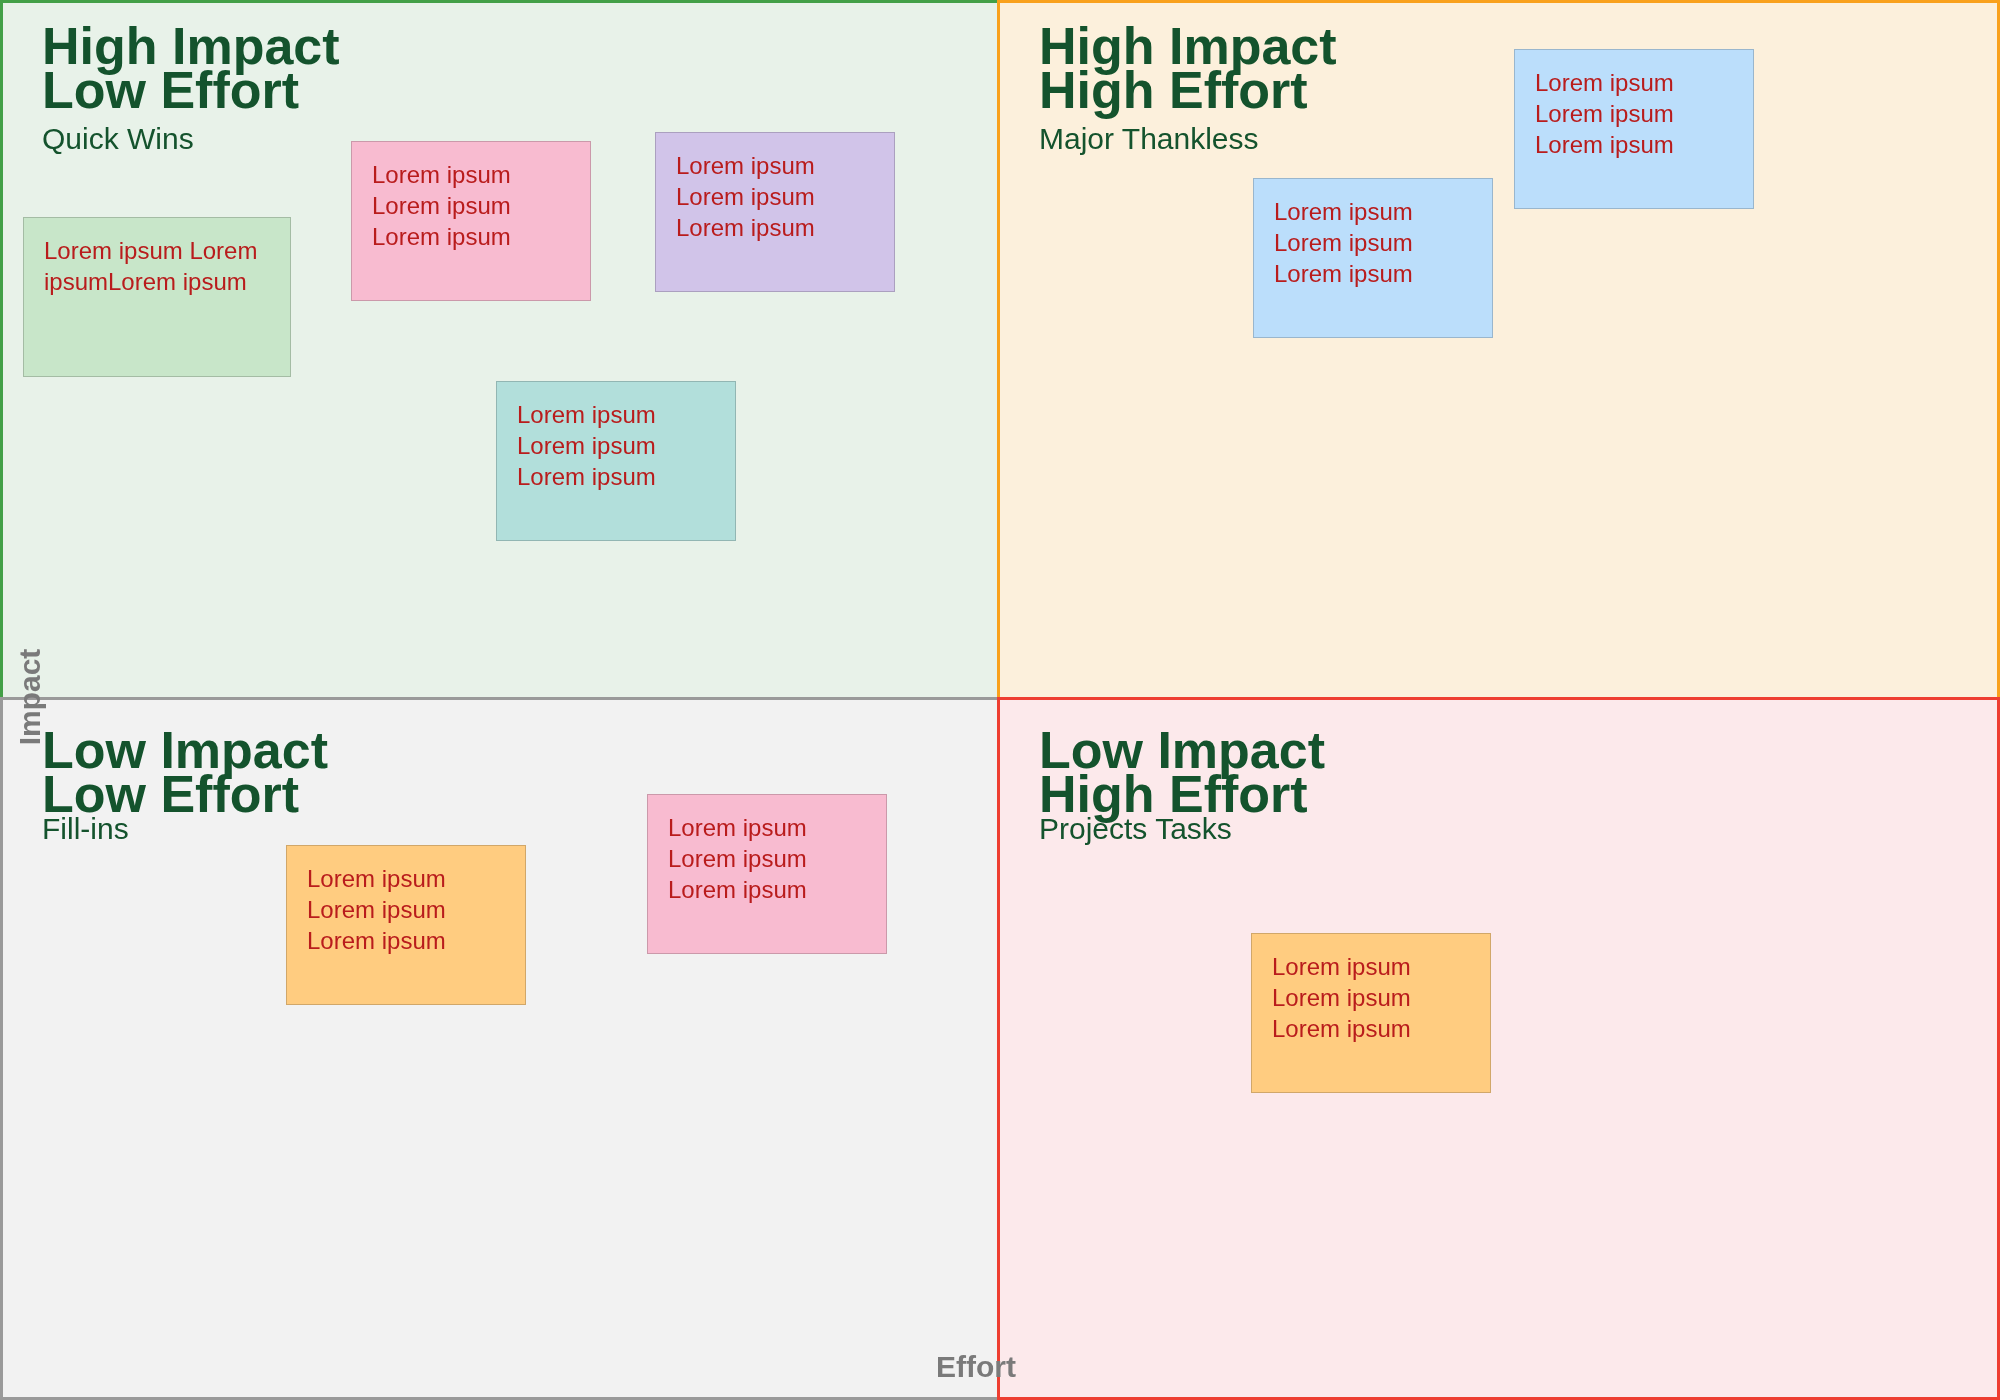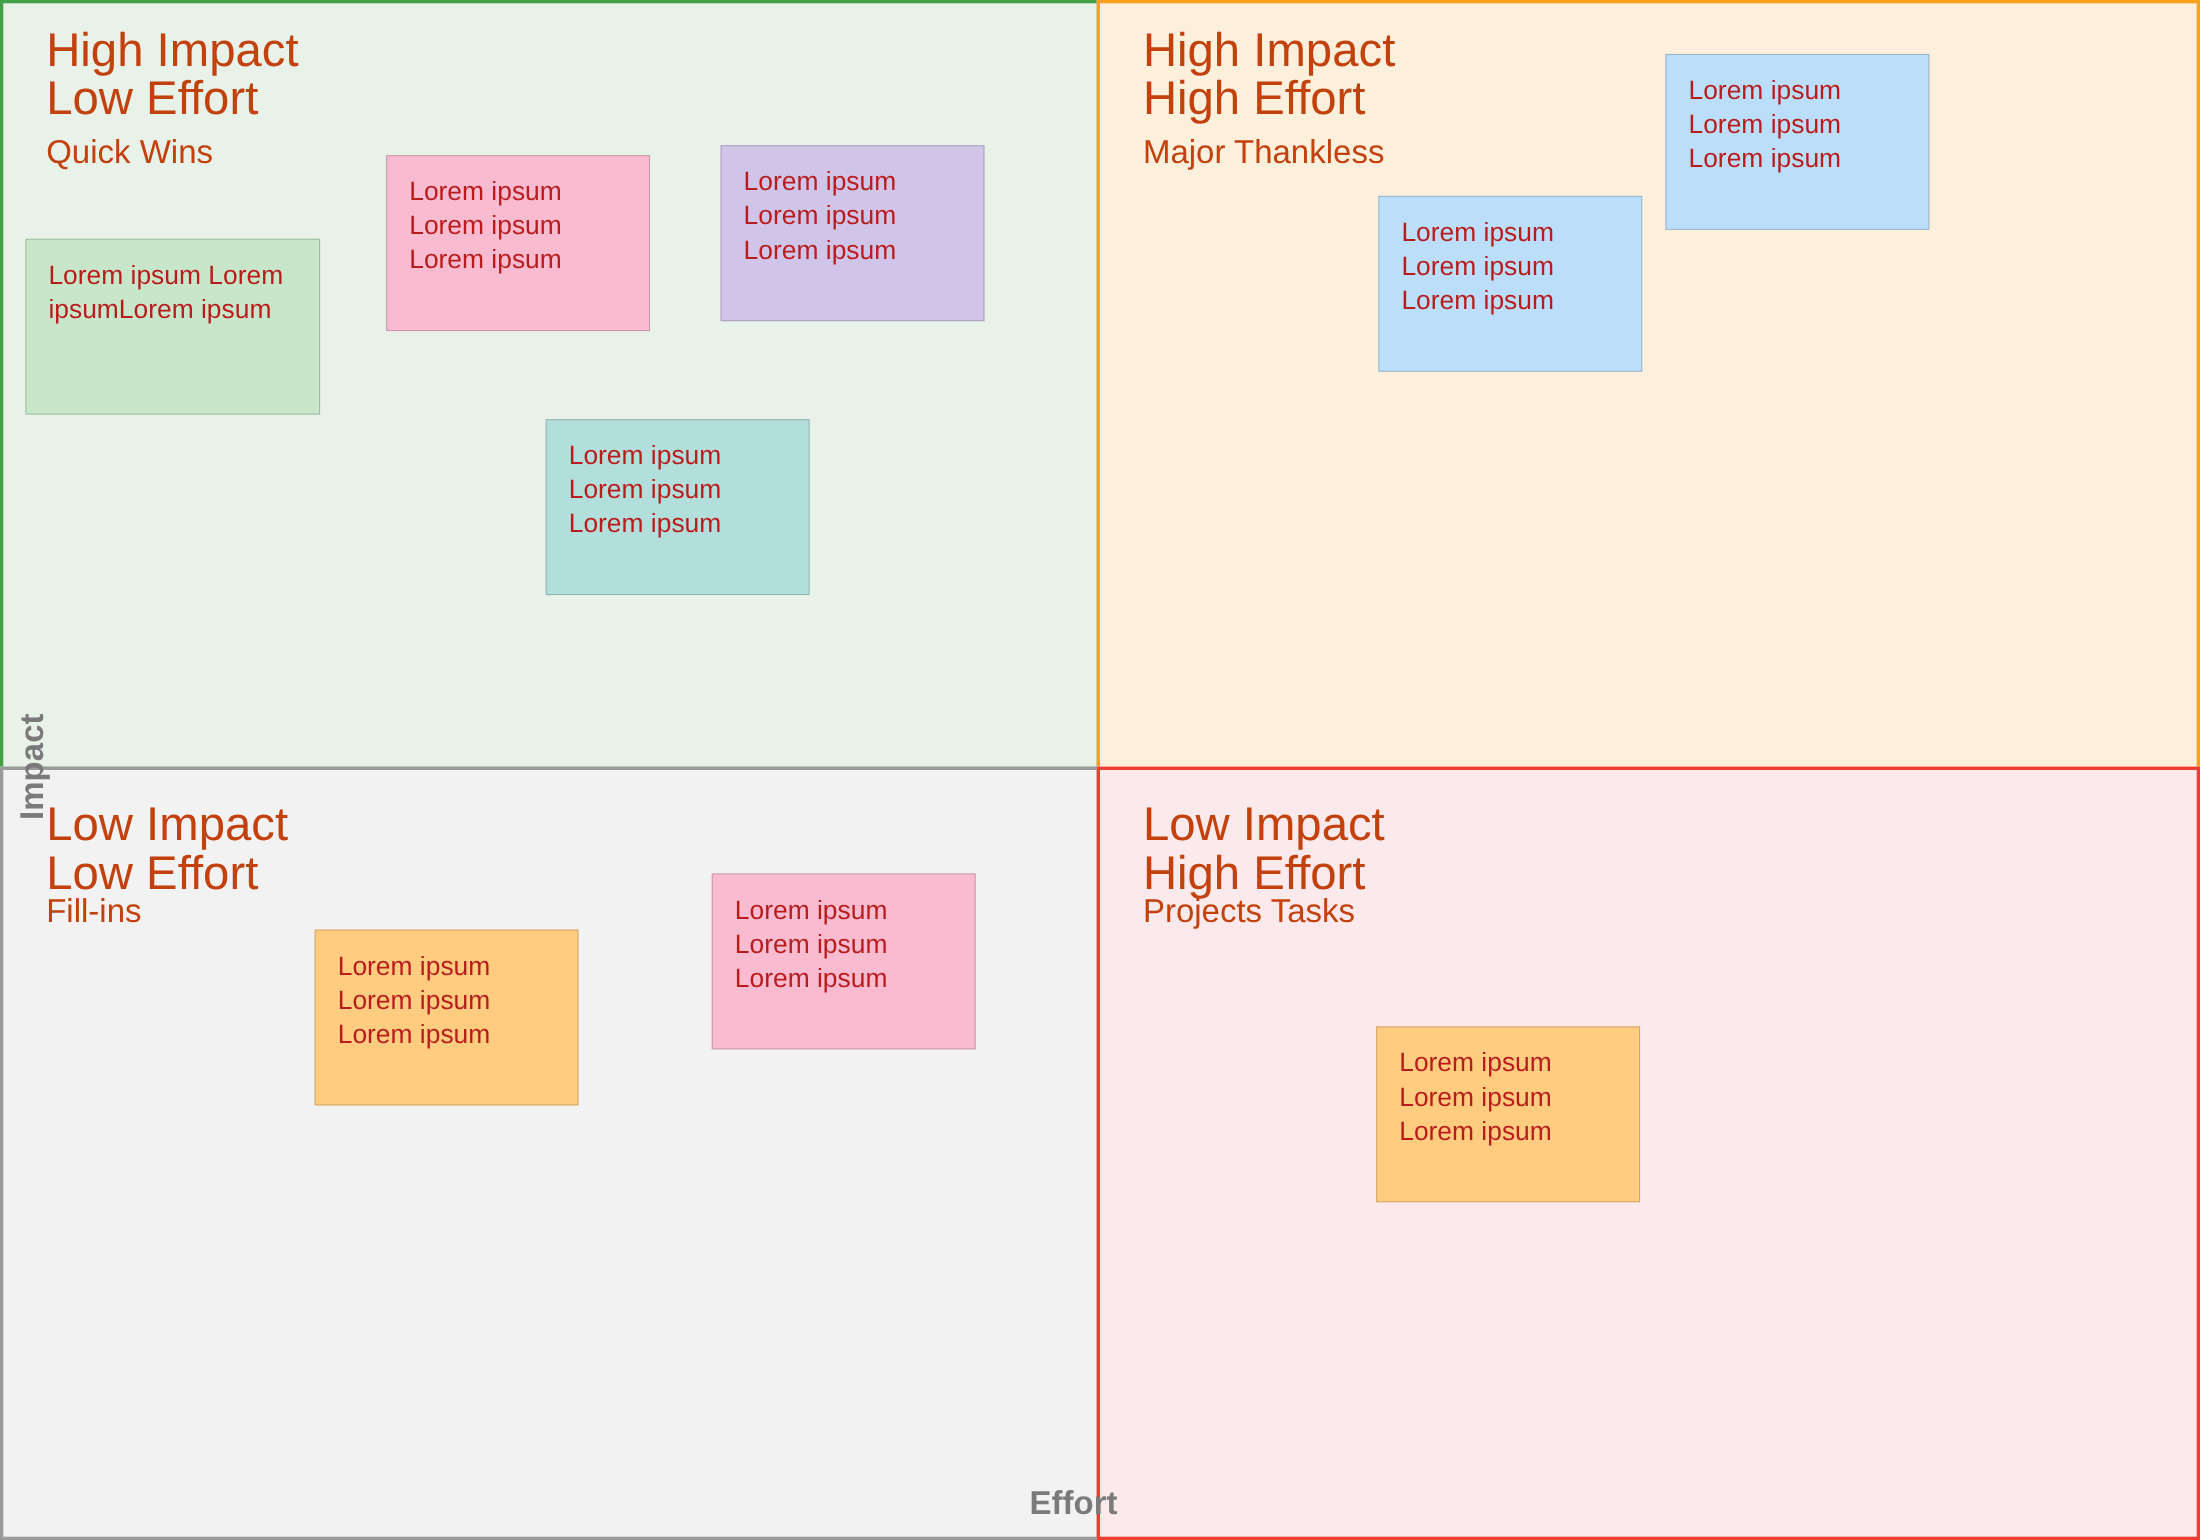--- a/index.html
+++ b/index.html
@@ -23,35 +23,35 @@
   }
   .q-tl { left: 0;     top: 0;     width: 1000px; height: 700px;  z-index: 1; }
   .q-tr { left: 997px; top: 0;     width: 1003px; height: 700px;  z-index: 2; }
   .q-bl { left: 0;     top: 697px; width: 1000px; height: 703px;  z-index: 2; }
   .q-br { left: 997px; top: 697px; width: 1003px; height: 703px;  z-index: 3; }
 
   .q-title {
     position: absolute;
     left: 39px;
     top: 21px;
-    font-size: 43px;
+    font-size: 52px;
     line-height: 44px;
-    font-weight: normal;
-    color: #c2410c;
+    font-weight: bold;
+    color: #14532d;
     white-space: pre-line;
   }
   .q-bl .q-title, .q-br .q-title { top: 28px; }
 
   .q-subtitle {
     position: absolute;
     left: 39px;
     top: 118px;
     font-size: 30px;
     line-height: 35px;
-    color: #c2410c;
+    color: #14532d;
   }
   .q-bl .q-subtitle, .q-br .q-subtitle { top: 111px; }
 
   
   #notes-layer {
     position: absolute;
     left: 0; top: 0;
     width: 100%; height: 100%;
     z-index: 5;
     pointer-events: none;

